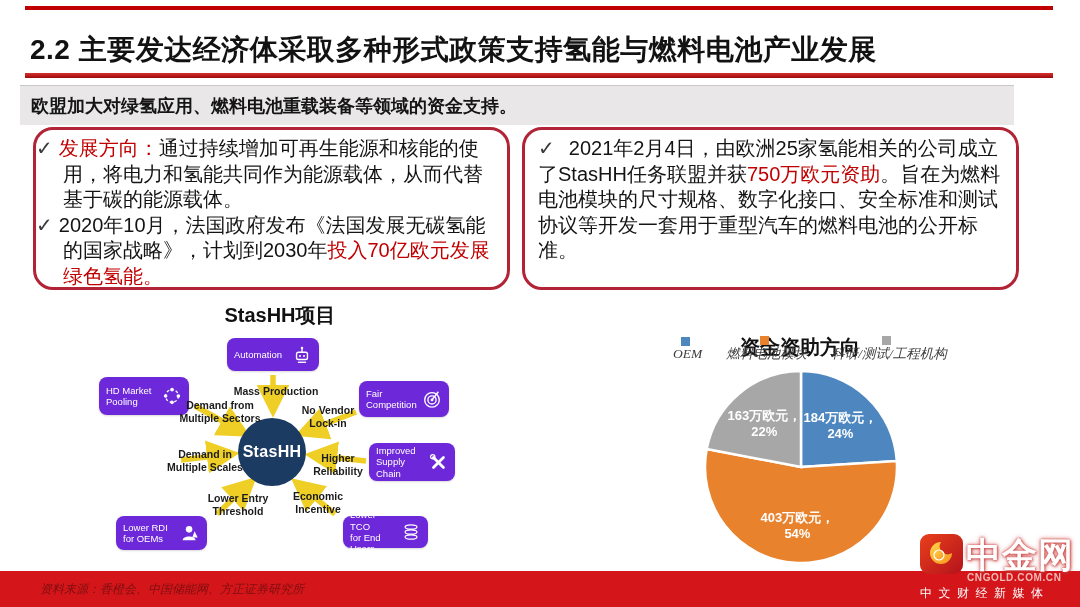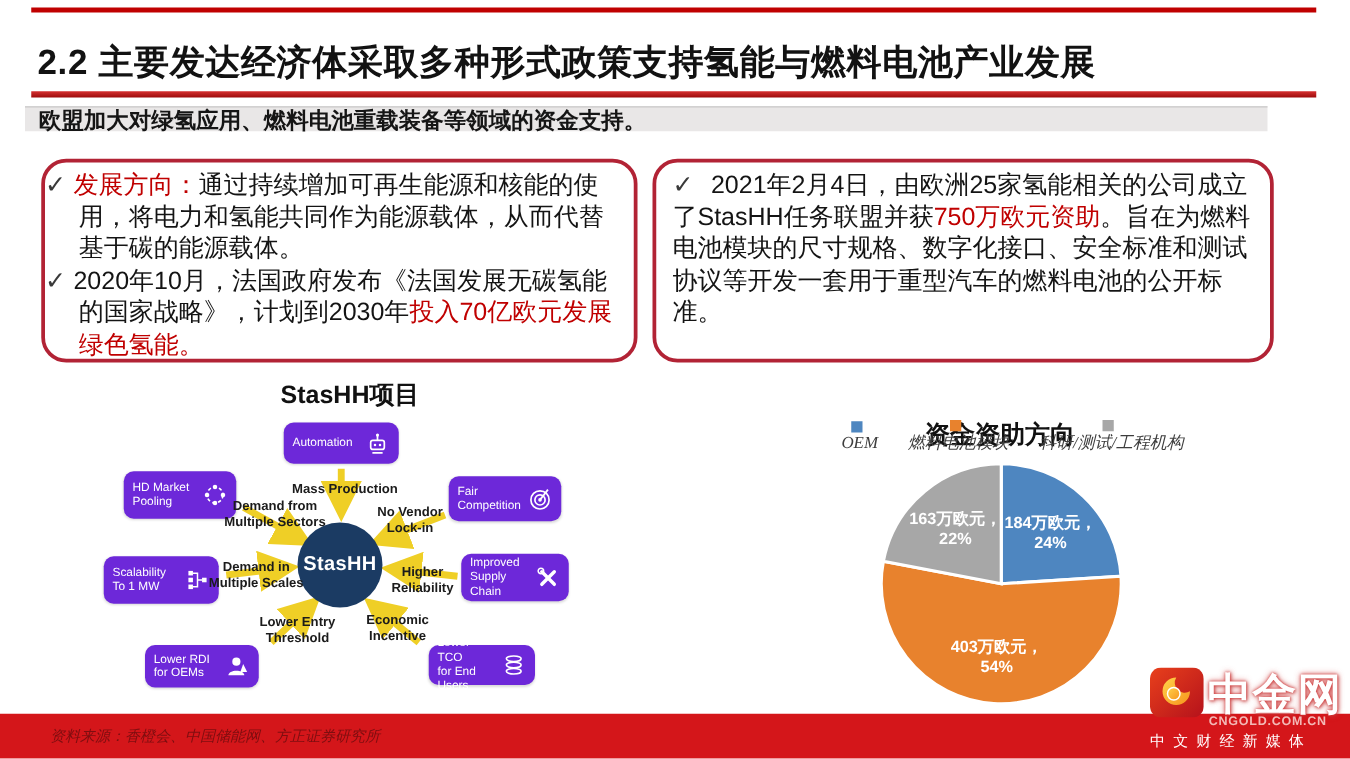--- a/index.html
+++ b/index.html
@@ -8,21 +8,21 @@
 
   
   .top-line{position:absolute;left:25px;top:6px;width:1028px;height:4px;background:#C00000;}
   .page-title{position:absolute;left:30px;top:31px;font-size:28px;font-weight:700;color:#121212;letter-spacing:.5px;}
   .logo{position:absolute;right:32px;top:22px;display:flex;align-items:flex-start;}
   .logo-text{margin-left:7px;text-align:left;}
   .logo-brand{font-size:31px;font-weight:700;color:#D0171C;letter-spacing:2px;line-height:1.05;}
   .logo-sub{font-size:10.5px;font-weight:700;color:#D0171C;letter-spacing:1.2px;margin-top:3px;}
   .red-rule{position:absolute;left:25px;top:73px;width:1028px;height:5px;
             background:linear-gradient(#d63030,#9d0b0b);}
-  .banner{position:absolute;left:20px;top:85px;width:994px;height:20px;background:#E9E7E7;
+  .banner{position:absolute;left:20px;top:85px;width:994px;height:40px;background:#E9E7E7;
           border-top:1px solid #c9c7c7;display:flex;align-items:center;padding-left:11px;
           box-sizing:border-box;font-size:18px;font-weight:600;color:#151515;}
 
   
   .hbox{position:absolute;top:127px;height:163px;border:3px solid #B22335;border-radius:20px;
         box-sizing:border-box;background:#fff;font-size:20px;line-height:1.28;color:#141414;}
   .hbox.left{left:33px;width:477px;padding:6px 12px 0 0;}
   .hbox.right{left:522px;width:497px;padding:6px 14px 0 13px;}
   .red{color:#C00000;}
   .bullet{padding-left:27px;text-indent:-27px;margin:0;}
@@ -139,35 +139,20 @@
       <span class="nlabel">Fair
 Competition</span>
       <svg class="nicon" width="20" height="20" viewBox="0 0 22 22">
         <circle cx="11" cy="12" r="8" stroke="#fff" fill="none" stroke-width="1.5"></circle>
         <circle cx="11" cy="12" r="4.5" stroke="#fff" fill="none" stroke-width="1.5"></circle>
         <circle cx="11" cy="12" r="1.6" fill="#fff"></circle>
         <line x1="11" y1="12" x2="18" y2="3" stroke="#fff" stroke-width="1.6"></line>
       </svg>
     </div>
 
-    <div class="node" style="left:23px;top:115px;width:92px;height:38px">
-      <span class="nlabel">Scalability
-To 1 MW</span>
-      <svg class="nicon" width="20" height="20" viewBox="0 0 22 22">
-        <g fill="#fff">
-            <rect x="3" y="3" width="4" height="4"></rect>
-            <rect x="3" y="9" width="4" height="4"></rect>
-            <rect x="3" y="15" width="4" height="4"></rect>
-            <rect x="15" y="9" width="4" height="4"></rect>
-          </g>
-        <g stroke="#fff" stroke-width="1.3" fill="none">
-            <path d="M7,5 H11 V17 H7 M11,11 H15"></path>
-          </g>
-      </svg>
-    </div>
 
     <div class="node" style="left:309px;top:113px;width:86px;height:38px">
       <span class="nlabel">Improved
 Supply Chain</span>
       <svg class="nicon" width="20" height="20" viewBox="0 0 22 22">
         <g stroke="#fff" stroke-width="3" stroke-linecap="round">
           <line x1="6" y1="6" x2="17" y2="17"></line>
             <line x1="17" y1="6" x2="6" y2="17"></line>
         </g>
         <circle cx="5.2" cy="5.2" r="2.4" stroke="#fff" stroke-width="1.4" fill="none"></circle>

